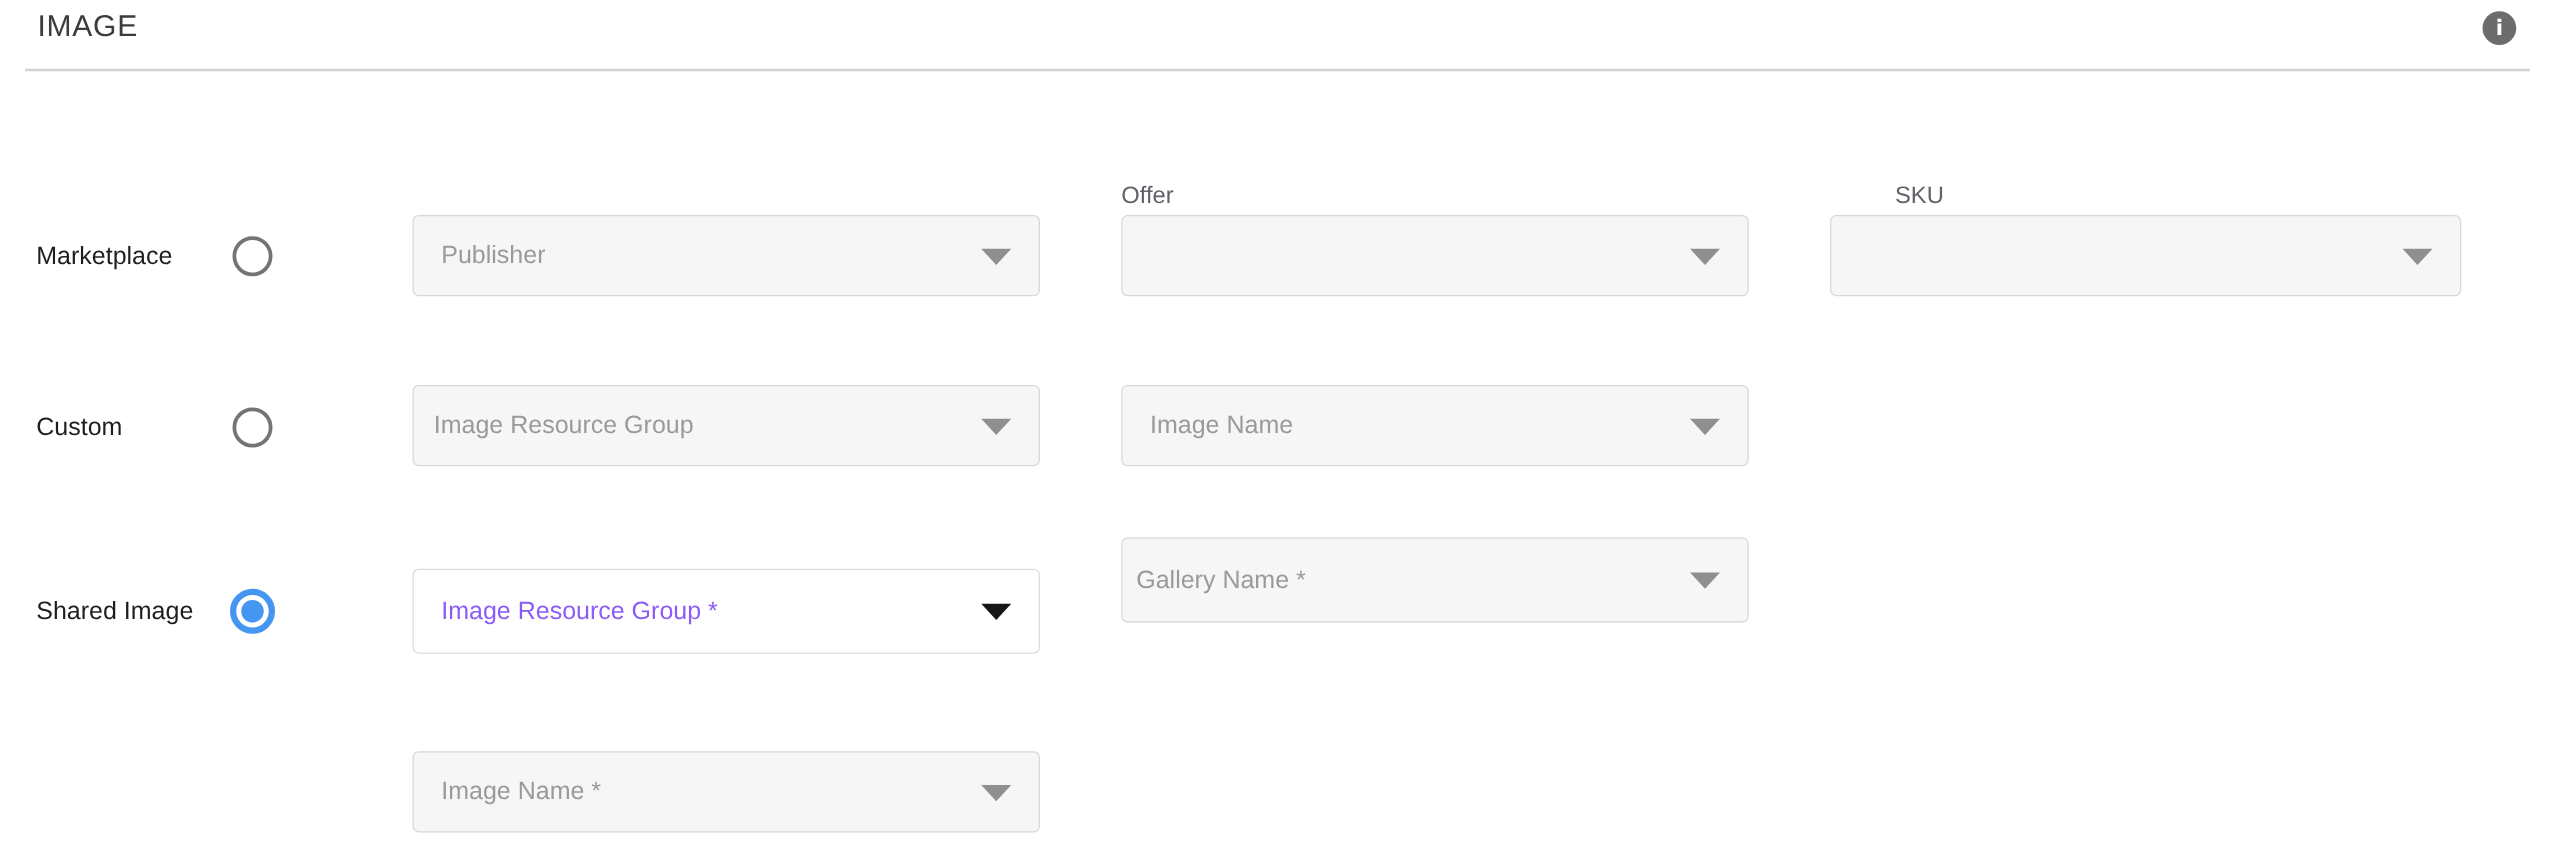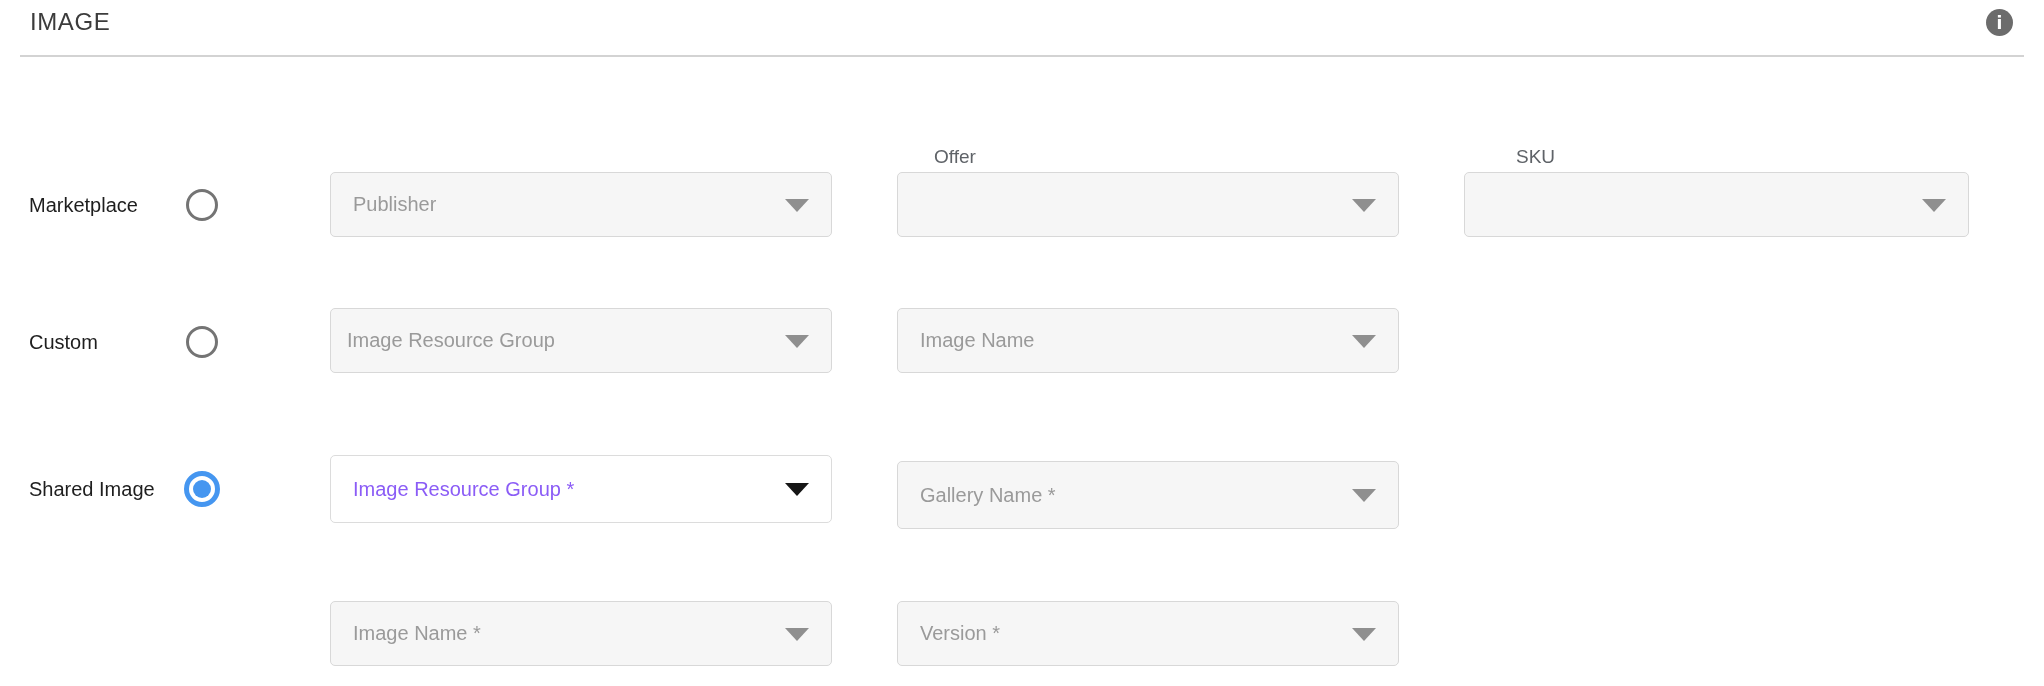--- a/index.html
+++ b/index.html
@@ -76,21 +76,21 @@
   <div class="divider"></div>
 
   <div class="rowlabel" style="top:193px;">Marketplace</div>
   <div class="radio" style="left:186px; top:189px;"></div>
 
   <div class="select" style="left:330px; top:172px;">
     <span class="ph">Publisher</span>
     <span class="arrow"></span>
   </div>
 
-  <div class="flabel" style="left:934px; top:146px;">Offer</div>
+  <div class="flabel" style="left:897px; top:146px;">Offer</div>
   <div class="select" style="left:897px; top:172px;">
     <span class="ph"></span>
     <span class="arrow"></span>
   </div>
 
   <div class="flabel" style="left:1516px; top:146px;">SKU</div>
   <div class="select" style="left:1464px; top:172px; width:505px;">
     <span class="ph"></span>
     <span class="arrow"></span>
   </div>
@@ -107,27 +107,23 @@
     <span class="arrow"></span>
   </div>
 
   <div class="rowlabel" style="top:477px;">Shared Image</div>
   <div class="radio sel" style="left:184px; top:471px;"></div>
 
   <div class="select active" style="left:330px; top:455px;">
     <span class="ph">Image Resource Group *</span>
     <span class="arrow"></span>
   </div>
-  <div class="select" style="left:897px; top:461px; height:68px;">
+  <div class="select" style="left:897px; top:430px; height:68px;padding-left:11px;">
     <span class="ph">Gallery Name *</span>
     <span class="arrow"></span>
   </div>
 
   <div class="select" style="left:330px; top:601px;">
     <span class="ph">Image Name *</span>
     <span class="arrow"></span>
   </div>
-  <div class="select" style="left:897px; top:601px;">
-    <span class="ph">Version *</span>
-    <span class="arrow"></span>
-  </div>
 
 </div>
 
 </body></html>

